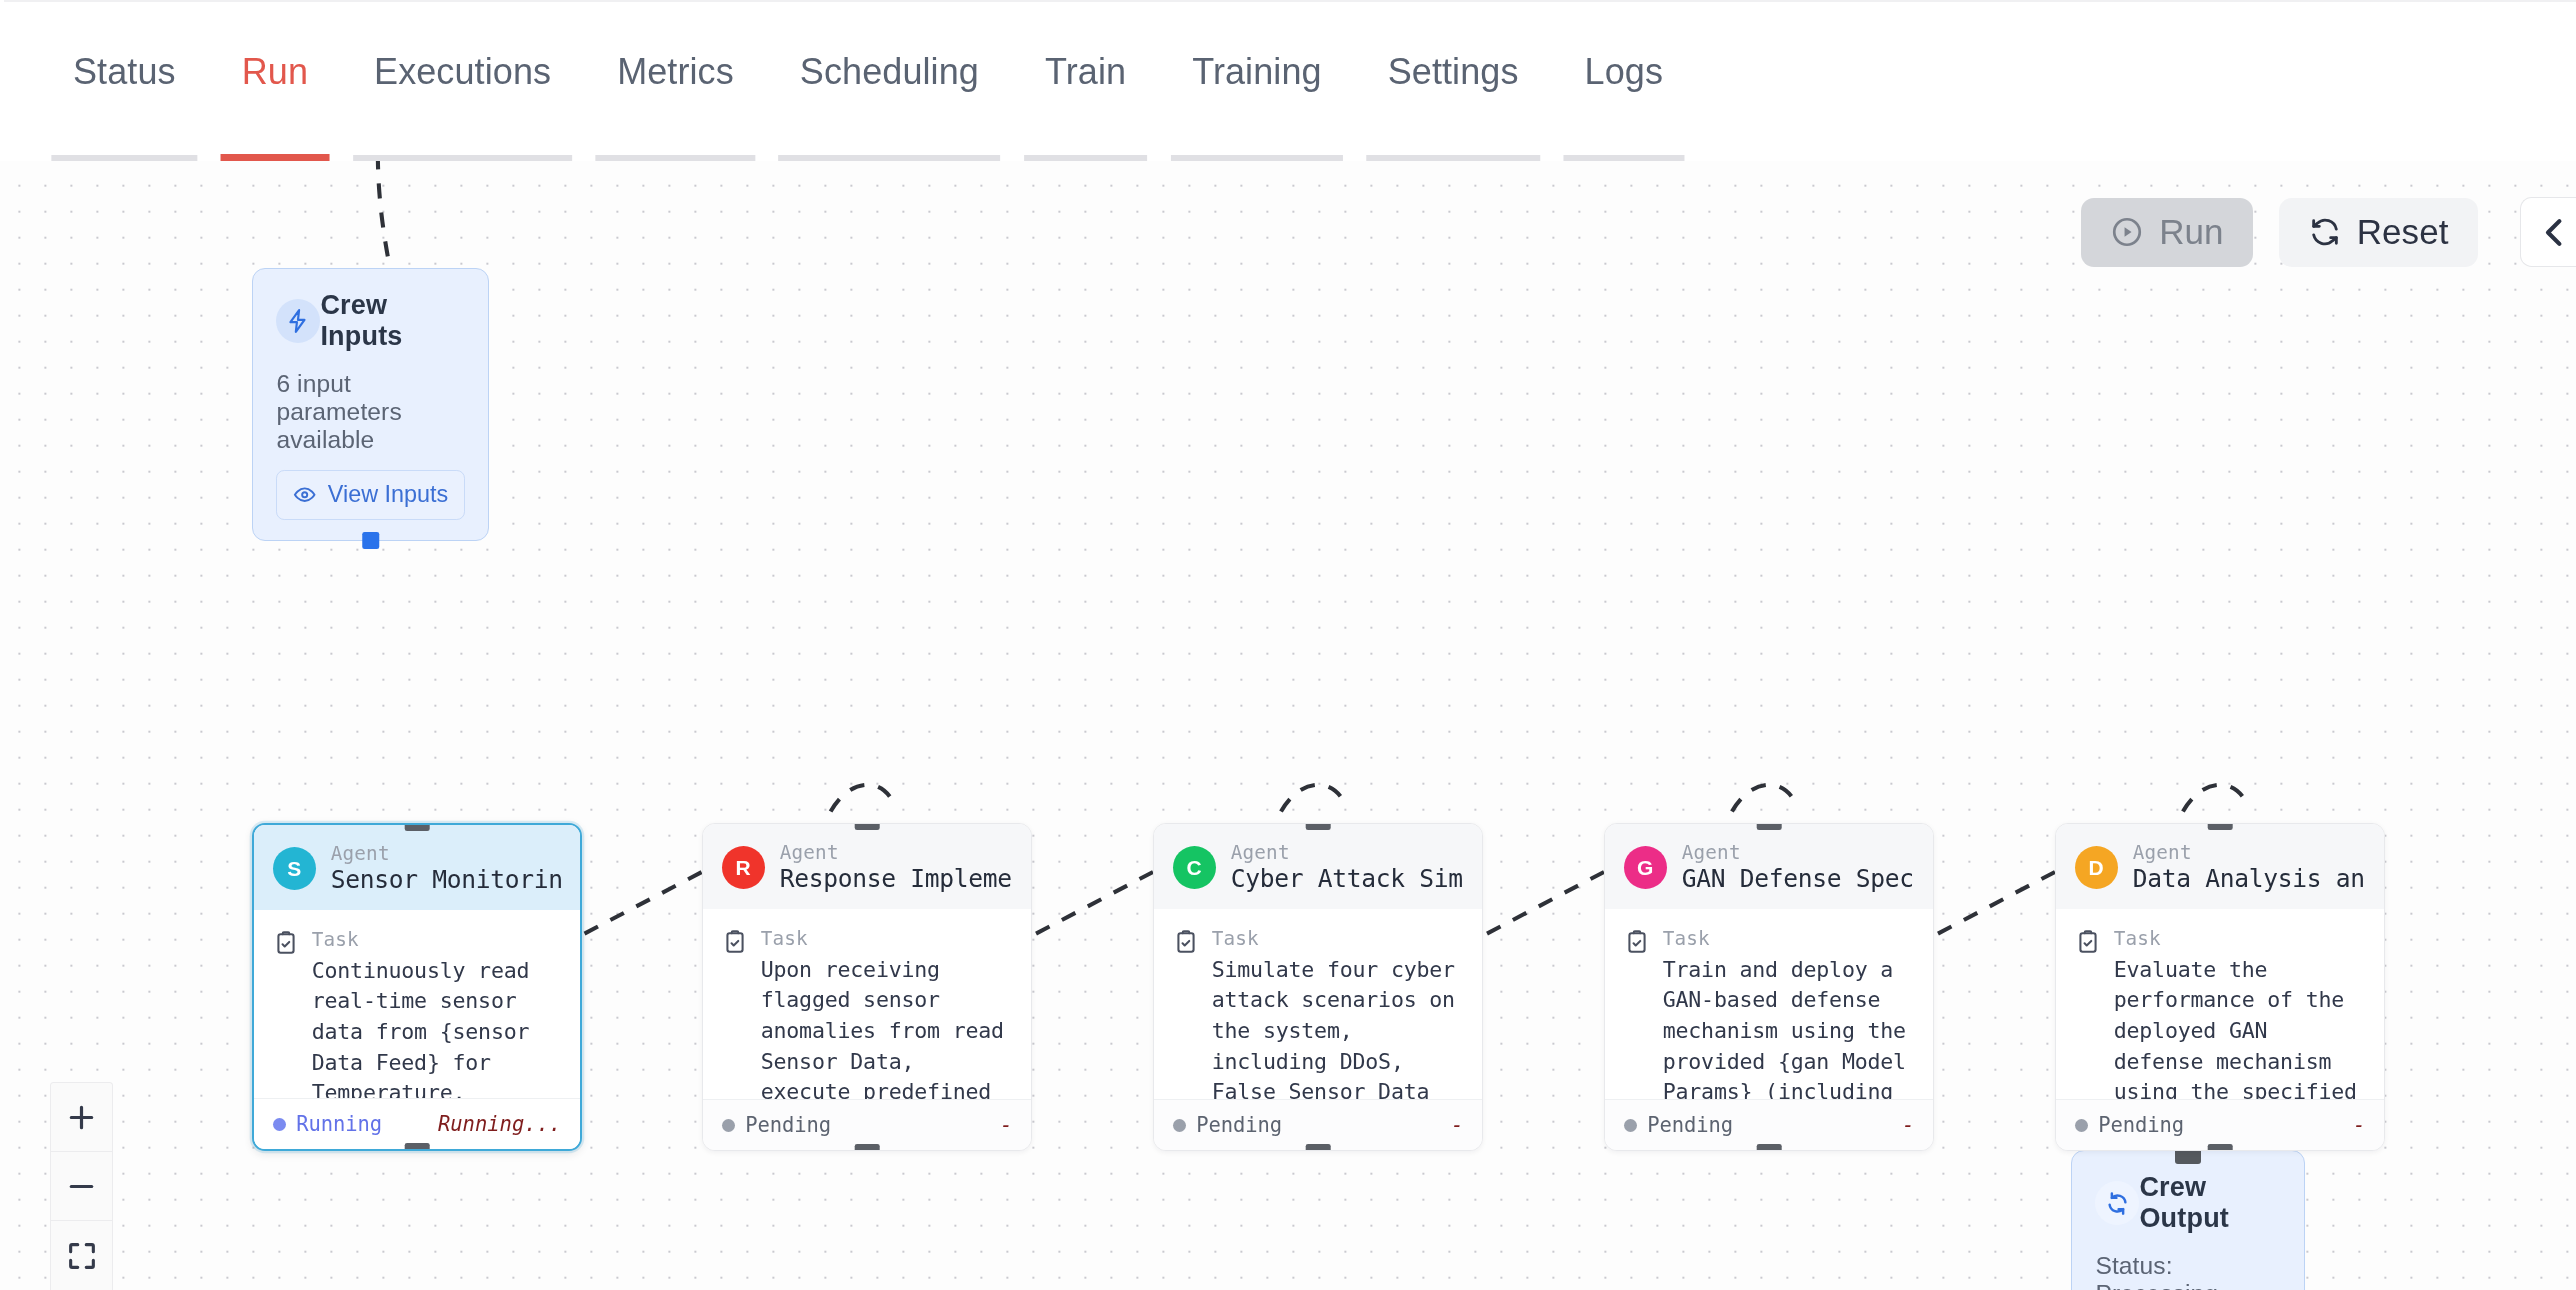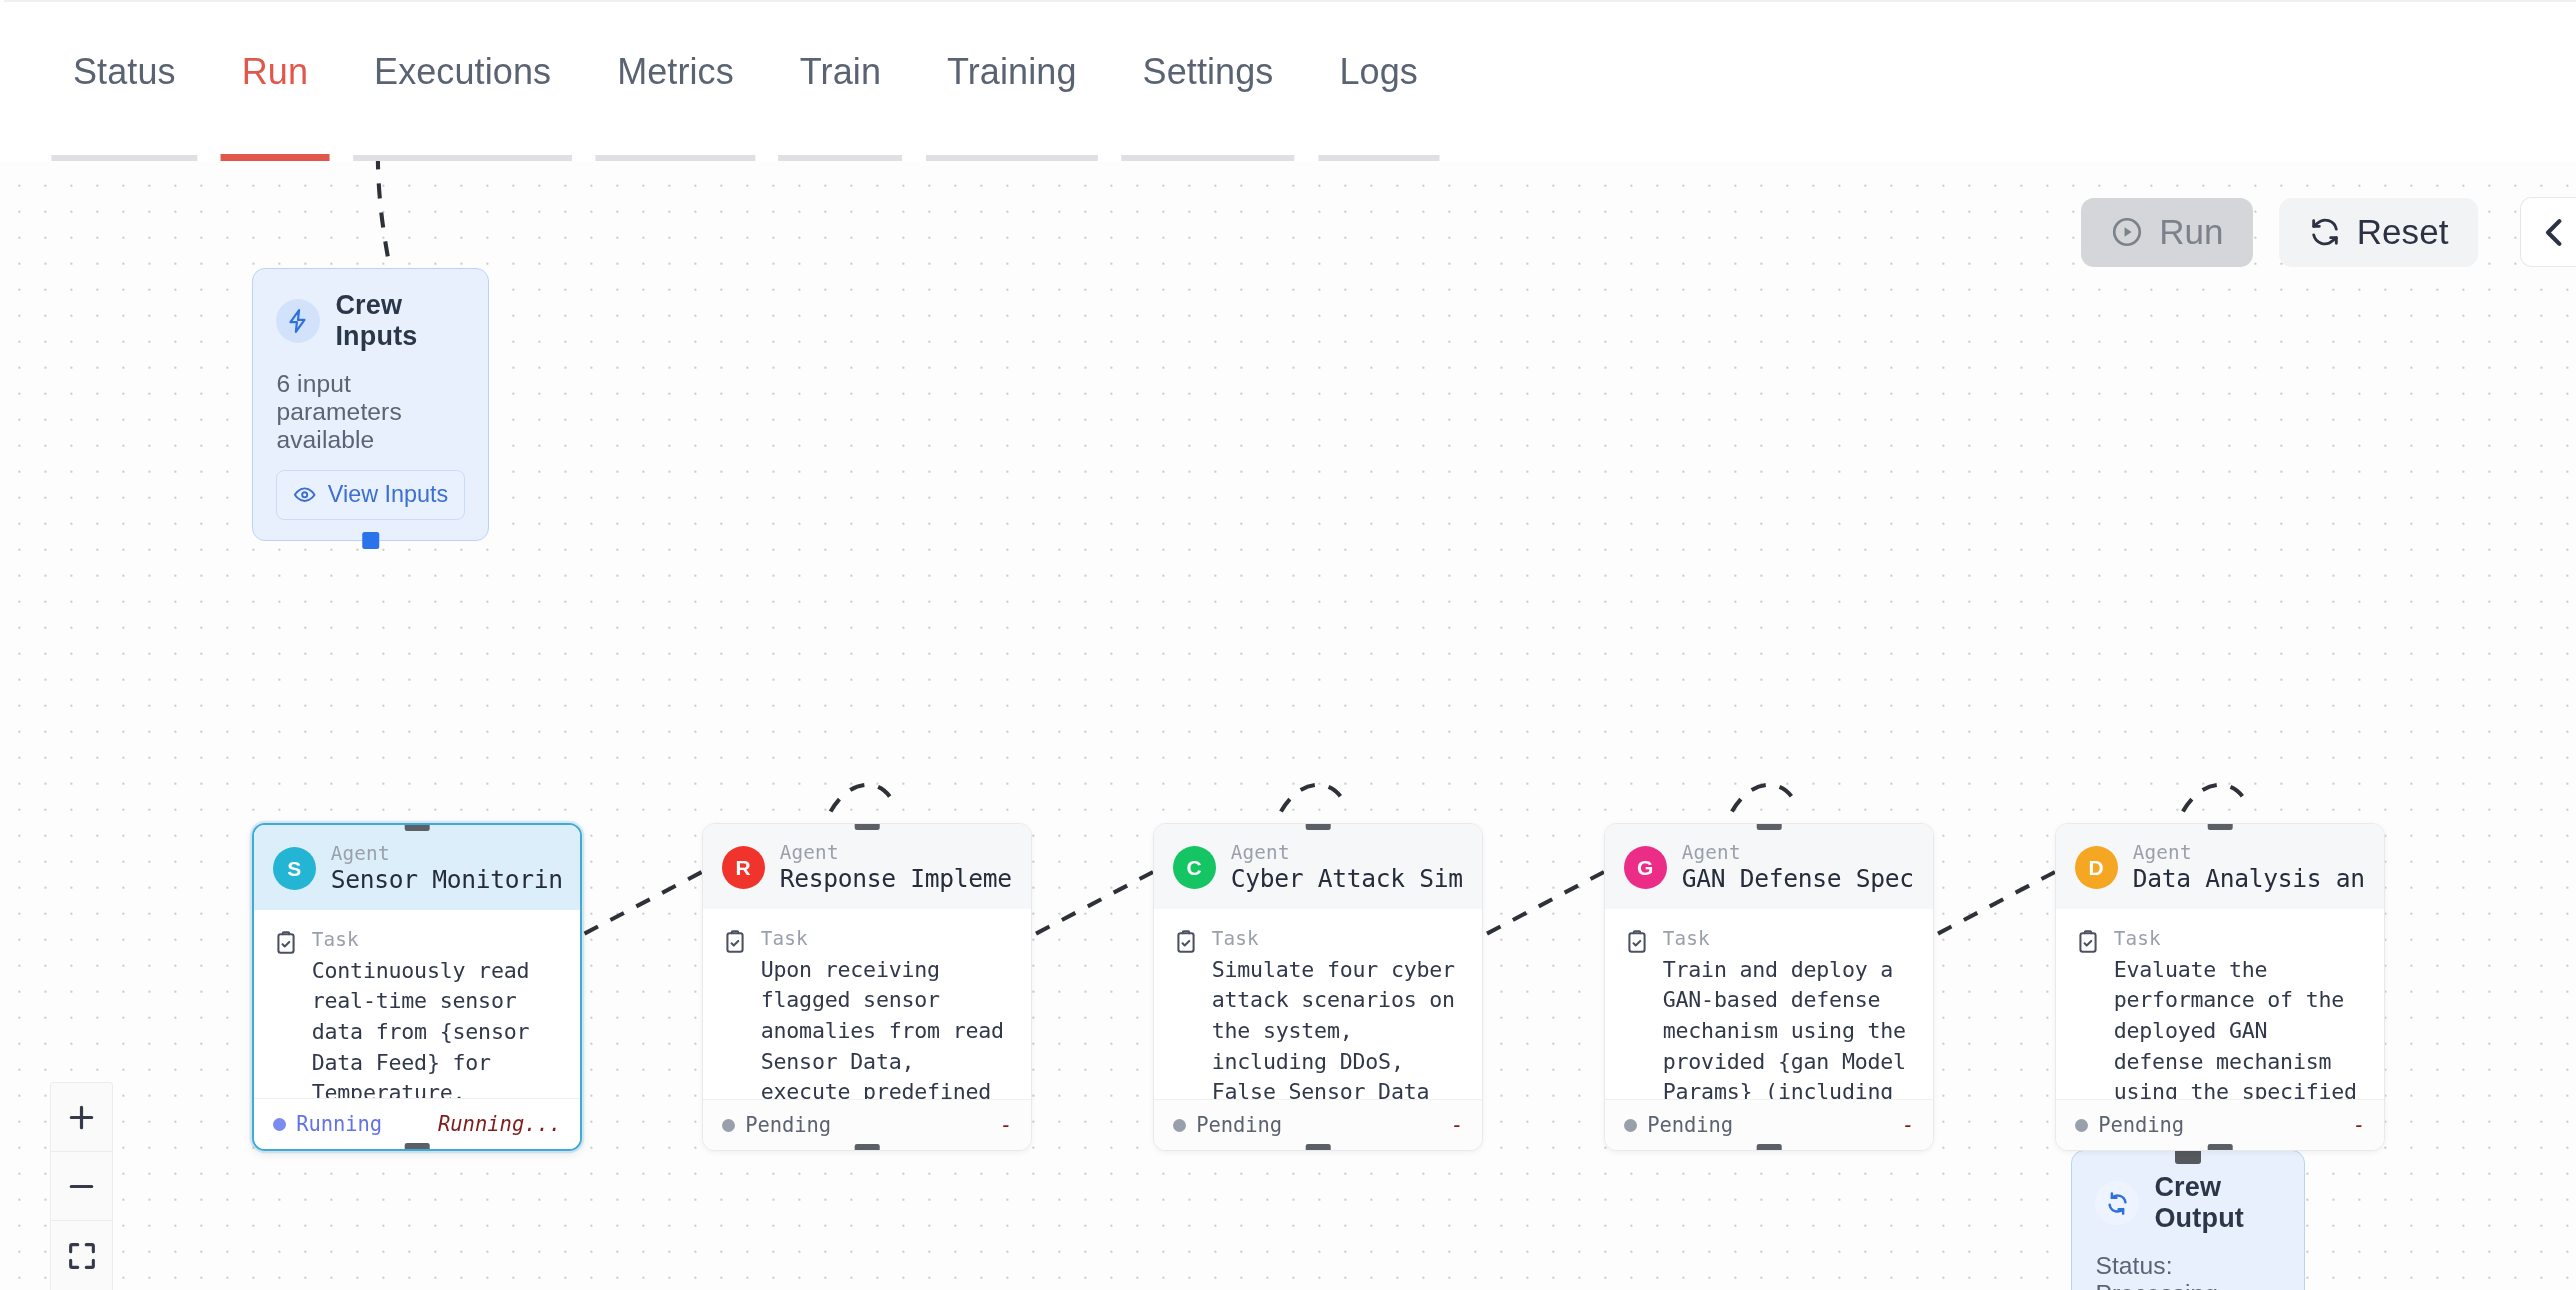--- a/index.html
+++ b/index.html
@@ -98,21 +98,21 @@
   .edges { position: absolute; inset: 0; width: 100%; height: 100%; pointer-events: none; }
 
   
   .io-node {
     position: absolute;
     background: #e8f0fe;
     border: 1.8px solid #bcd3f5;
     border-radius: 13px;
     padding: 21px 23.4px 20px 23.4px;
   }
-  .io-head { display: flex; align-items: center; gap: 15px; margin-bottom: 17.5px; }
+  .io-head { display: flex; align-items: center; margin-bottom: 17.5px; }
   .io-badge {
     width: 44px; height: 44px; border-radius: 50%;
     background: #d3e2fb;
     display: flex; align-items: center; justify-content: center;
     flex: 0 0 auto;
   }
   .io-title { font-size: 27px; font-weight: bold; color: #2b3648; letter-spacing: 0.2px; }
   .io-sub { font-size: 24.6px; color: #5b6474; margin-bottom: 16.4px; letter-spacing: 0.1px; }
   .io-btn {
     display: flex; align-items: center; justify-content: center; gap: 11.7px;
@@ -213,20 +213,24 @@
       </div>
       <div class="tab">
         <span class="tablabel">Executions</span>
         <span class="underline"></span>
       </div>
       <div class="tab">
         <span class="tablabel">Metrics</span>
         <span class="underline"></span>
       </div>
       <div class="tab">
+        <span class="tablabel">Scheduling</span>
+        <span class="underline"></span>
+      </div>
+      <div class="tab">
         <span class="tablabel">Train</span>
         <span class="underline"></span>
       </div>
       <div class="tab">
         <span class="tablabel">Training</span>
         <span class="underline"></span>
       </div>
       <div class="tab">
         <span class="tablabel">Settings</span>
         <span class="underline"></span>

